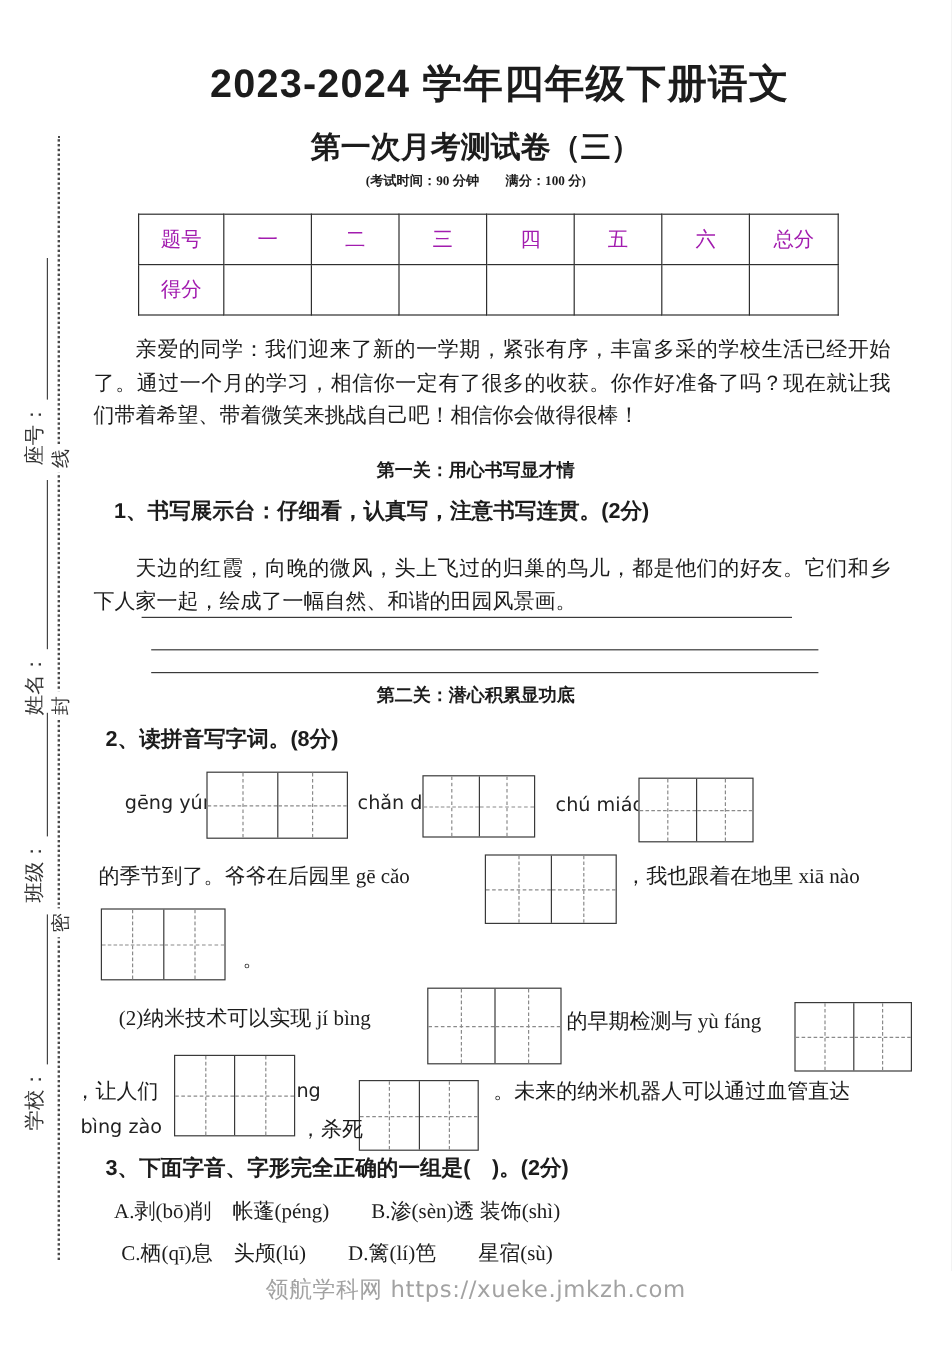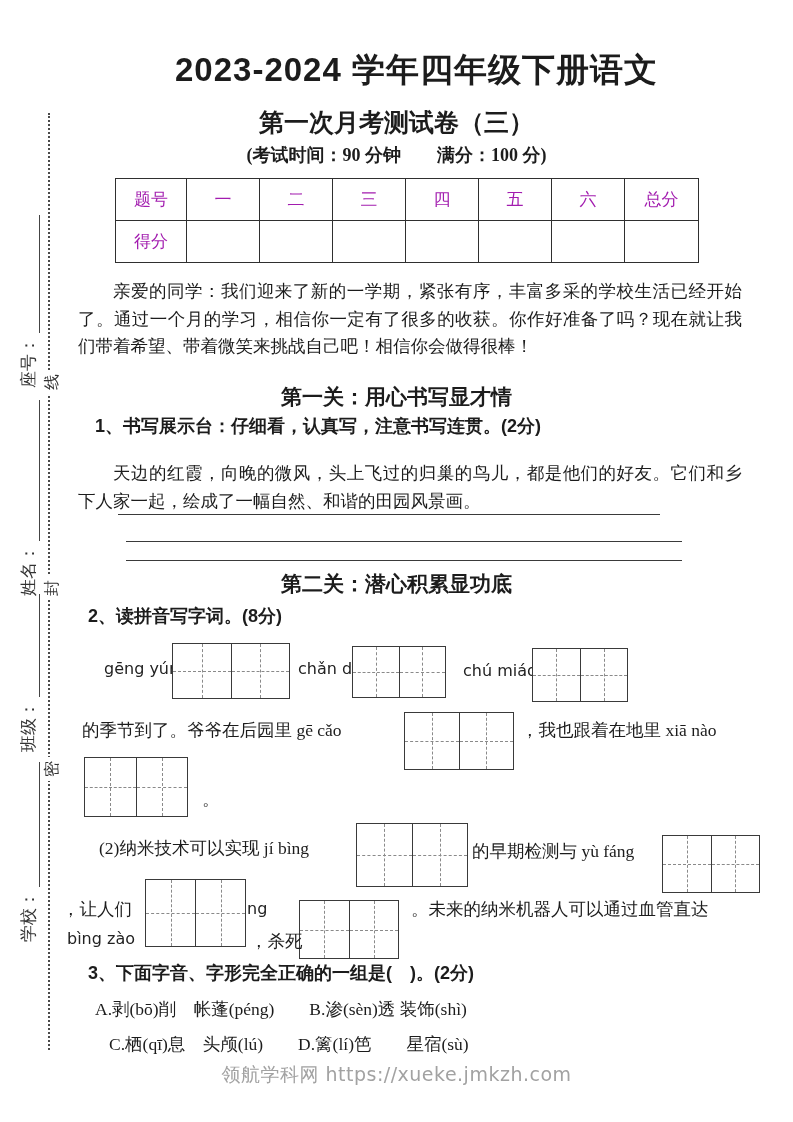--- a/index.html
+++ b/index.html
@@ -5,22 +5,22 @@
   html,body{margin:0;padding:0;background:#e8e8e8;}
   .page{
     position:relative; width:793px; height:1122px; margin:0 auto;
     background:#ffffff; overflow:hidden;
     font-family:"Liberation Serif","DejaVu Serif",serif; color:#1c1c1c;
   }
   .abs{position:absolute;}
   .center{left:0;width:793px;text-align:center;}
   .title{font-family:"Liberation Sans","DejaVu Sans",sans-serif;font-weight:bold;font-size:33px;letter-spacing:1px;margin-left:20px;}
   .subtitle{font-family:"Liberation Sans","DejaVu Sans",sans-serif;font-weight:bold;font-size:25px;}
-  .examinfo{font-weight:bold;font-size:18px;}
-  .sechead{font-family:"Liberation Sans","DejaVu Sans",sans-serif;font-weight:bold;font-size:21px;}
+  .examinfo{font-weight:bold;font-size:11px;}
+  .sechead{font-family:"Liberation Sans","DejaVu Sans",sans-serif;font-weight:bold;font-size:15px;}
   .qbold{font-weight:bold;font-size:18px;font-family:"Liberation Sans","DejaVu Sans",sans-serif;}
   .body-t{font-size:17.5px;line-height:27.5px;}
   .pinyin{font-family:"DejaVu Sans",sans-serif;font-size:16px;color:#222;}
   
   table.score{border-collapse:collapse;table-layout:fixed;}
   table.score td{border:1.6px solid #2f2f2f;height:41px;text-align:center;
     font-size:17px;color:#a21caf;padding:0;}
   
   .wline{border-bottom:1.6px solid #3a3a3a;height:0;}
   
@@ -140,21 +140,21 @@
   <div class="pbox" style="left:299px;top:900px;width:98px;height:57px;">
       <div class="cell"></div>
       <div class="cell"></div>
     </div>
   <div class="abs body-t" style="left:411px;top:896px;">。未来的纳米机器人可以通过血管直达</div>
   <div class="abs pinyin" style="left:67px;top:929px;">bìng zào</div>
   <div class="abs body-t" style="left:250px;top:928px;">，杀死</div>
 
   <div class="abs qbold" style="left:88px;top:961px;">3、下面字音、字形完全正确的一组是(　)。(2分)</div>
   <div class="abs body-t" style="left:95px;top:996px;">A.剥(bō)削　帐蓬(péng)　　B.渗(sèn)透 装饰(shì)</div>
-  <div class="abs body-t" style="left:109px;top:1031px;">C.栖(qī)息　头颅(lú)　　D.篱(lí)笆　　星宿(sù)</div>
+  <div class="abs body-t" style="left:101px;top:1031px;">C.栖(qī)息　头颅(lú)　　D.篱(lí)笆　　星宿(sù)</div>
 
   <div class="abs seal-line" style="left:48px;top:113px;height:937px;"></div>
 
   <div class="abs seal-label" style="left:16px;top:388px;width:173px;">
     <span>座号：</span>
       <span class="ul"></span>
   </div>
   <div class="abs seal-label" style="left:16px;top:596px;width:196px;">
     <span>姓名：</span>
       <span class="ul"></span>

